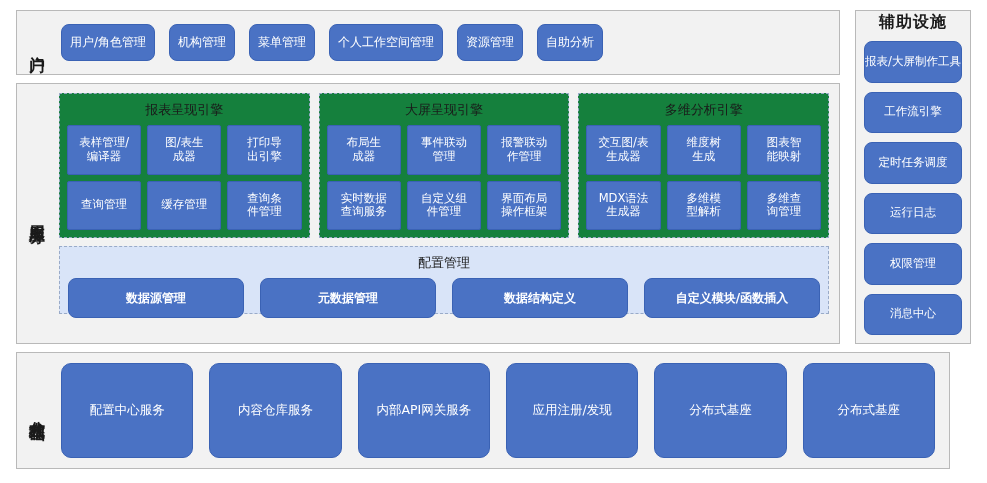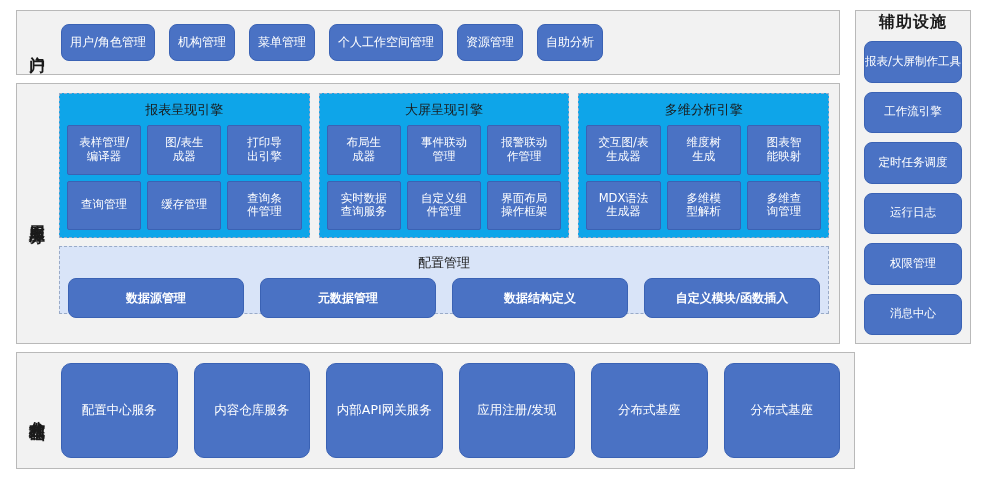--- a/index.html
+++ b/index.html
@@ -85,21 +85,21 @@
   #aux-list { display: flex; flex-direction: column; gap: 9px; width: 100%; flex: 1 1 auto; }
   #aux-list .btn { width: 100%; flex: 1 1 0; min-height: 0; border-radius: 8px; }
 
   
   #app-band { left: 16px; top: 83px; width: 824px; height: 261px; }
   #app-band .band-body { flex-direction: column; padding: 9px 10px 9px 2px; gap: 8px; }
 
   .engines-row { display: flex; gap: 9px; width: 100%; height: 145px; }
   .engine {
     flex: 1 1 0;
-    background: #0ea5e9;
+    background: #15803d;
     border: 1px dashed #9aabc8;
     display: flex; flex-direction: column;
     padding: 4px 7px 7px 7px;
   }
   .engine-title {
     text-align: center; font-size: 13px; color: #1a1a1a;
     padding: 3px 0 6px 0; font-weight: normal;
   }
   .engine-grid {
     flex: 1 1 auto;
@@ -115,21 +115,21 @@
     background: #d9e4f8;
     border: 1px dashed #9aabc8;
     display: flex; flex-direction: column;
     padding: 4px 8px 8px 8px;
   }
   .config-title { text-align: center; font-size: 13px; color: #1a1a1a; padding: 3px 0 6px 0; }
   .config-row { flex: 1 1 auto; display: flex; gap: 16px; align-items: center; justify-content: space-around; }
   .config-row .btn { flex: 1 1 0; height: 40px; padding: 0 6px; border-radius: 8px; font-weight: bold; }
 
   
-  #base-band { left: 16px; top: 352px; width: 839px; height: 117px; }
+  #base-band { left: 16px; top: 352px; width: 934px; height: 117px; }
   #base-band .band-body { gap: 16px; padding: 10px 14px 10px 4px; }
   #base-band .btn { flex: 1 1 0; height: 100%; border-radius: 10px; font-size: 12.5px; }
 </style>
 </head>
 <body>
 
 <div id="canvas">
 
   <div class="band" id="portal-band">
     <div class="band-label">门户</div>

